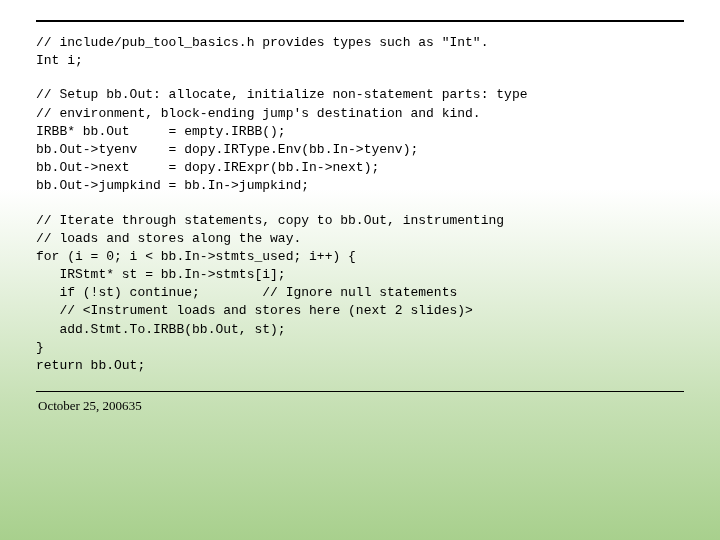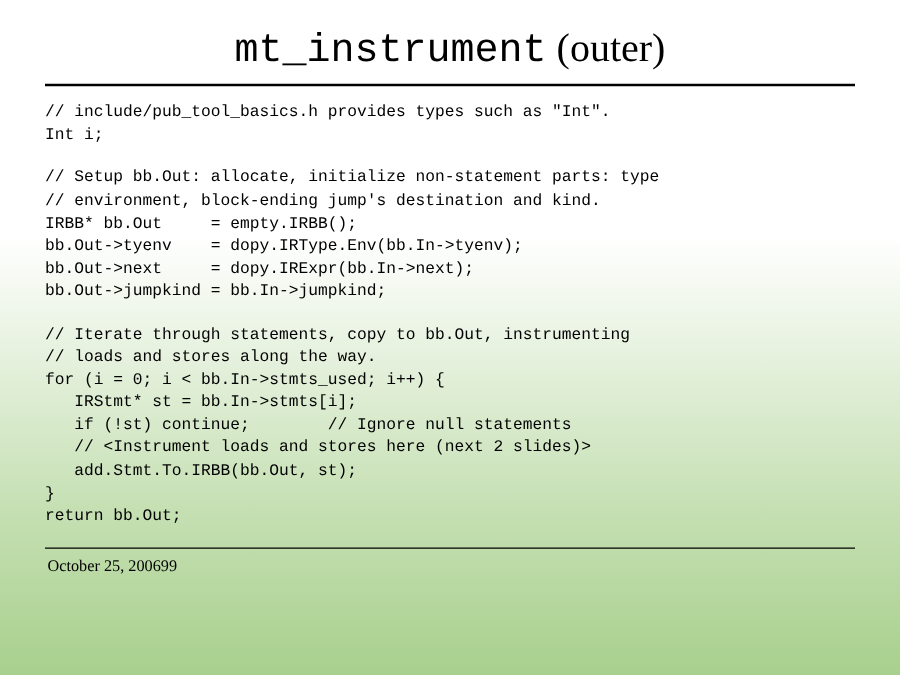--- a/index.html
+++ b/index.html
@@ -10,23 +10,20 @@
 .hr{border:none;border-top:2px solid #000;margin:0 0 12px 0}
 .code{font-family:"Courier New",monospace;font-size:13px;line-height:1.4;white-space:pre}
 .block{margin-bottom:16px}
 .footer-line{border:none;border-top:1px solid #000;margin:10px 0 6px 0}
 .footer{display:flex;font-size:13px;font-family:"Times New Roman",serif;padding:0 2px}
 </style>
 </head>
 <body>
 
 <div class="slide">
-  <h1 class="title">
-    <span class="mono">mt_instrument</span><span> (outer)</span>
-  </h1>
   <hr class="hr">
 
   <div class="code block">// include/pub_tool_basics.h provides types such as "Int".
 Int i;</div>
   <div class="code block">// Setup bb.Out: allocate, initialize non-statement parts: type
 // environment, block-ending jump's destination and kind.
 IRBB* bb.Out     = empty.IRBB();
 bb.Out-&gt;tyenv    = dopy.IRType.Env(bb.In-&gt;tyenv);
 bb.Out-&gt;next     = dopy.IRExpr(bb.In-&gt;next);
 bb.Out-&gt;jumpkind = bb.In-&gt;jumpkind;</div>
@@ -36,15 +33,15 @@
    IRStmt* st = bb.In-&gt;stmts[i];
    if (!st) continue;        // Ignore null statements
    // &lt;Instrument loads and stores here (next 2 slides)&gt;
    add.Stmt.To.IRBB(bb.Out, st);
 }
 return bb.Out;</div>
 
   <hr class="footer-line">
   <div class="footer">
     <span>October 25, 2006</span>
-    <span>99</span>
+    <span>35</span>
   </div>
 </div>
 
 </body></html>

